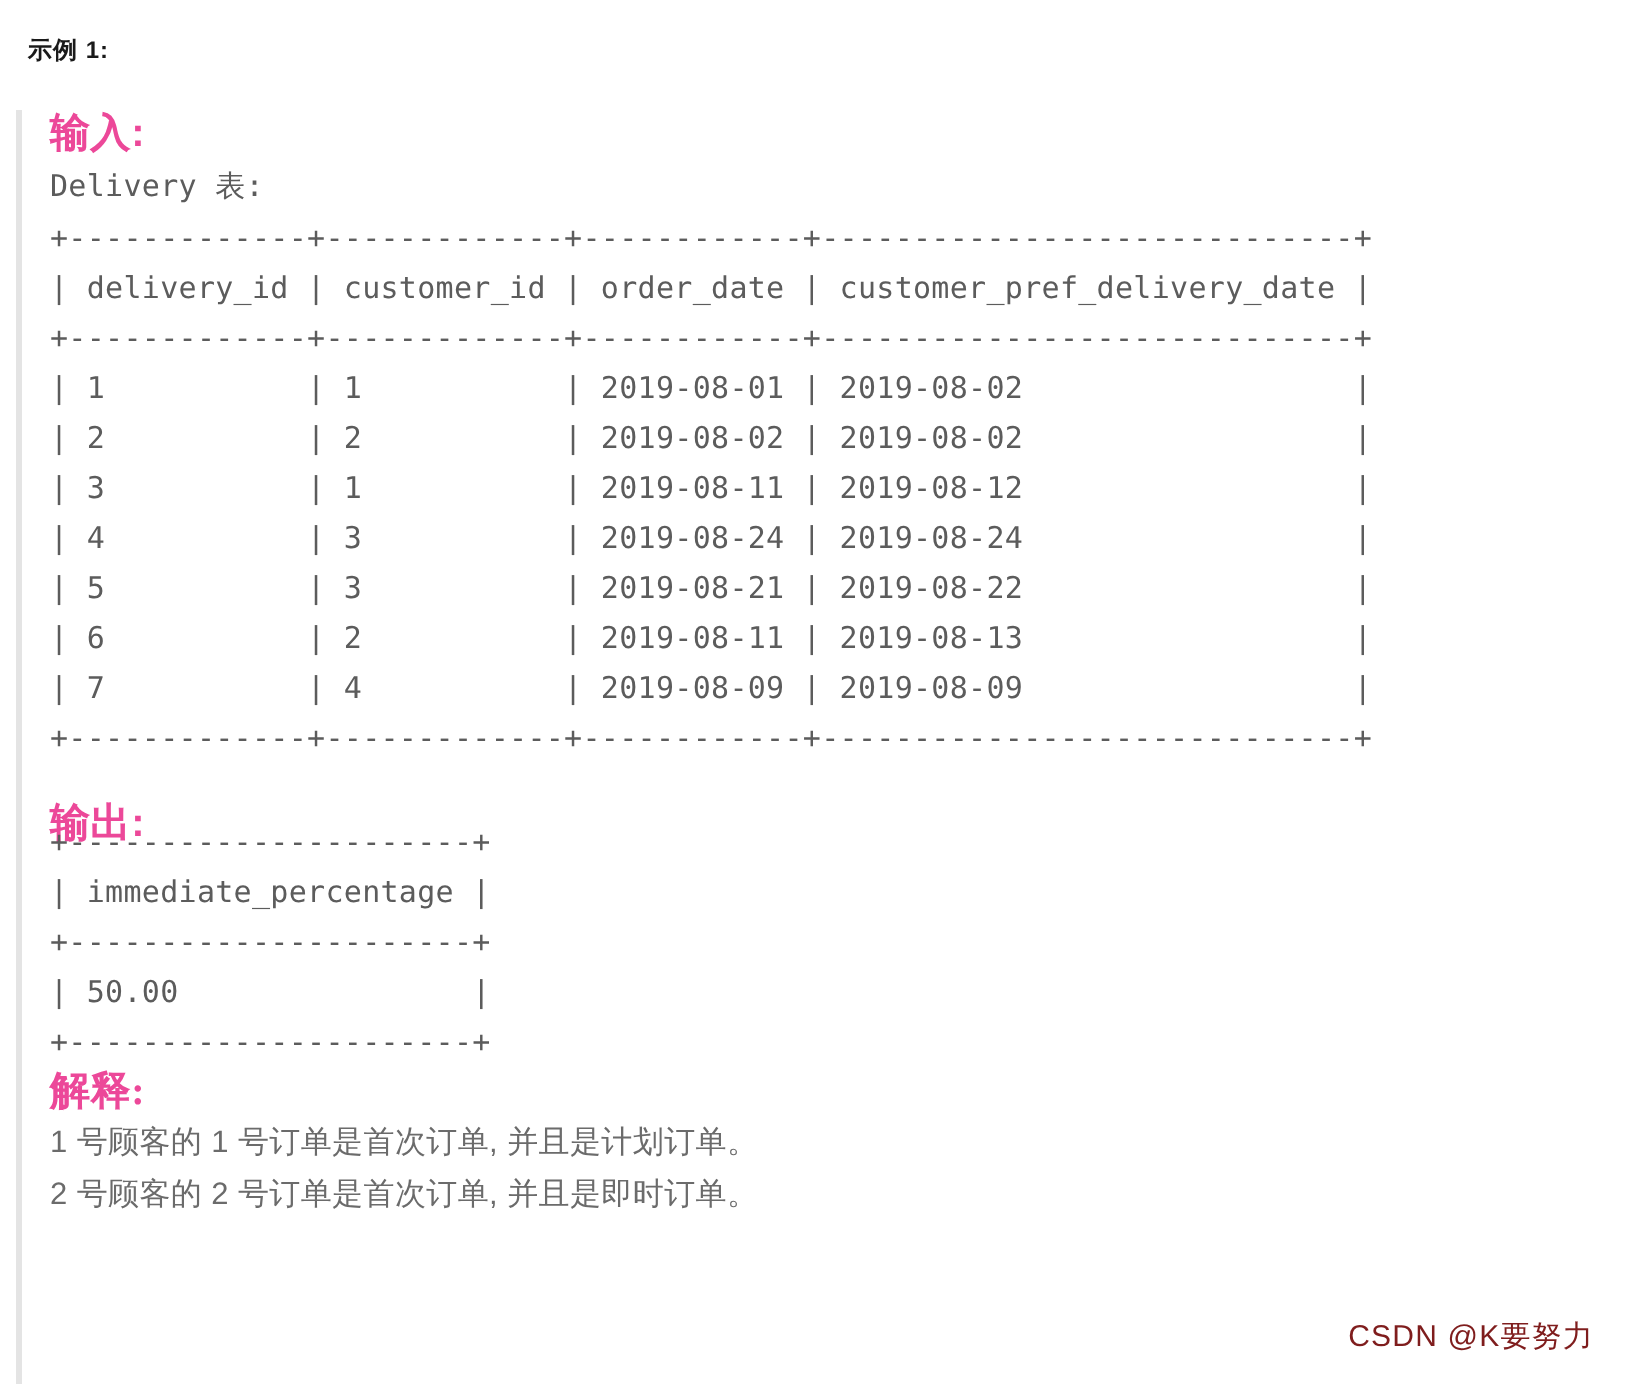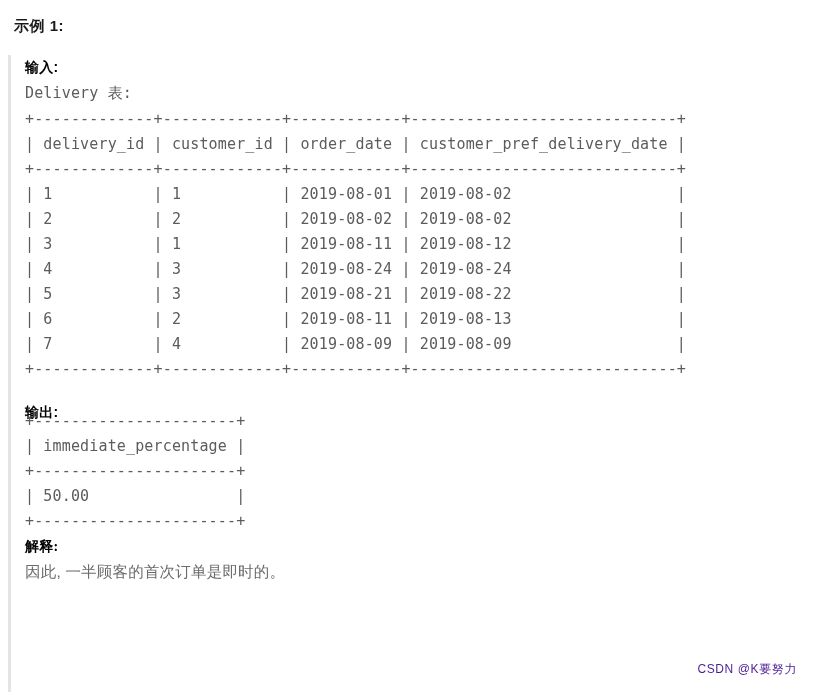--- a/index.html
+++ b/index.html
@@ -14,21 +14,21 @@
     overflow: hidden;
     font-family: "Liberation Sans", "DejaVu Sans", sans-serif;
     -webkit-font-smoothing: antialiased;
   }
 
   
   .page-title {
     position: absolute;
     left: 14px;
     top: 17px;
-    font-size: 15px;
+    font-size: 12px;
     font-weight: bold;
     color: #1a1a1a;
     letter-spacing: 0.5px;
     white-space: pre;
   }
 
   
   .quote-block {
     position: absolute;
     left: 8px;
@@ -41,23 +41,23 @@
 
   .quote-inner {
     position: relative;
     padding-left: 14px;
     height: 100%;
   }
 
   
   .label {
     font-family: "Liberation Sans", "DejaVu Sans", sans-serif;
-    font-size: 14px;
+    font-size: 20px;
     font-weight: bold;
-    color: #000000;
+    color: #ec4899;
     line-height: 25px;
     white-space: pre;
     letter-spacing: 0.3px;
   }
 
   
   .mono {
     font-family: "DejaVu Sans Mono", "Liberation Mono", monospace;
     font-size: 15px;
     line-height: 25px;
@@ -94,22 +94,22 @@
   #output-table     { position:absolute; left:14px; top:354px; }
   #explain-label    { position:absolute; left:14px; top:479px;font-family:Liberation Serif, serif; }
   #explain-lines    { position:absolute; left:14px; top:504px; }
 
   
   .watermark {
     position: absolute;
     right: 16px;
     bottom: 14px;
     font-family: "Liberation Sans", "DejaVu Sans", sans-serif;
-    font-size: 12px;
-    color: #4c1d95;
+    font-size: 15px;
+    color: #7f1d1d;
     letter-spacing: 0.6px;
     white-space: pre;
     user-select: none;
   }
 </style>
 </head>
 <body>
 
 <div class="page-title">示例 1:</div>
 
@@ -136,19 +136,20 @@
 
     <pre id="output-table" class="mono">+----------------------+
 | immediate_percentage |
 +----------------------+
 | 50.00                |
 +----------------------+</pre>
 
     <div id="explain-label" class="label">解释:</div>
 
     <div id="explain-lines">
-      <div class="explain-line">因此, 一半顾客的首次订单是即时的。</div>
+      <div class="explain-line">1 号顾客的 1 号订单是首次订单, 并且是计划订单。</div>
+      <div class="explain-line">2 号顾客的 2 号订单是首次订单, 并且是即时订单。</div>
     </div>
 
   </div>
 </div>
 
 <div class="watermark">CSDN @K要努力</div>
 
 </body></html>

